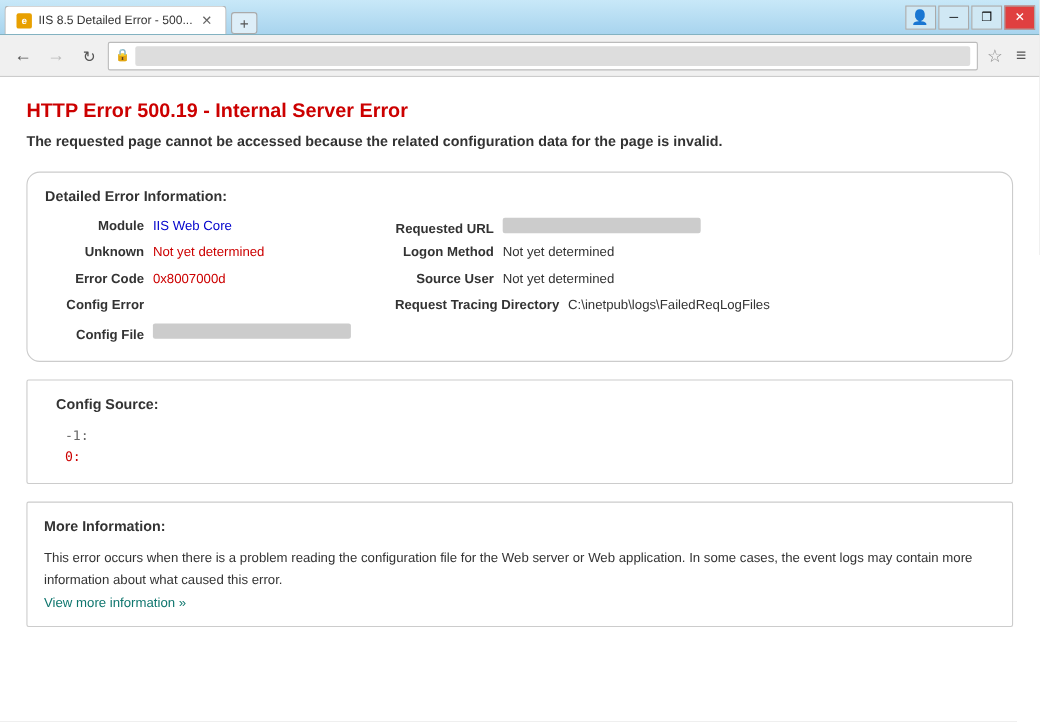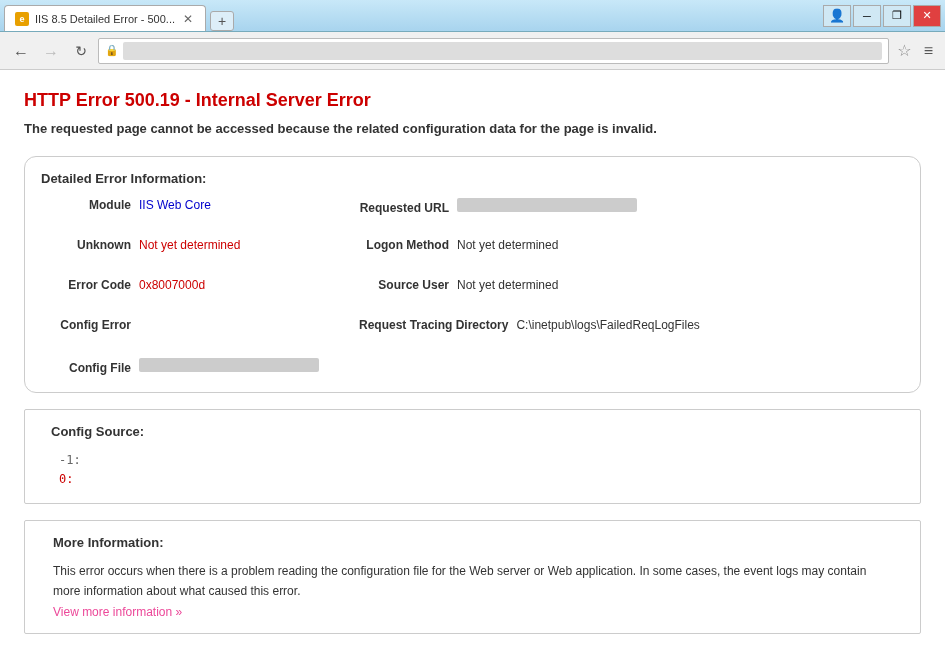--- a/index.html
+++ b/index.html
@@ -217,21 +217,21 @@
     }
 
     .detail-grid {
       display: flex;
       gap: 40px;
     }
 
     .detail-col {
       display: flex;
       flex-direction: column;
-      gap: 20px;
+      gap: 4px;
     }
 
     .detail-row {
       display: flex;
       align-items: baseline;
       gap: 8px;
       min-height: 20px;
     }
 
     .detail-label {
@@ -282,32 +282,32 @@
       font-family: monospace;
       line-height: 1.6;
     }
 
     .config-line.grey { color: #666; }
     .config-line.red { color: #cc0000; }
 
     .more-info-box {
       border: 1px solid #ccc;
       border-radius: 2px;
-      padding: 14px 28px;
+      padding: 14px 15px;
     }
 
     .more-info-text {
       font-size: 12px;
       color: #333;
       line-height: 1.6;
       margin-top: 8px;
     }
 
     .more-info-text a, .view-more-link {
-      color: #ec4899;
+      color: #0f766e;
       text-decoration: none;
     }
 
     .view-more-link {
       display: block;
       margin-top: 4px;
       font-size: 12px;
     }
   </style>
 </head>

